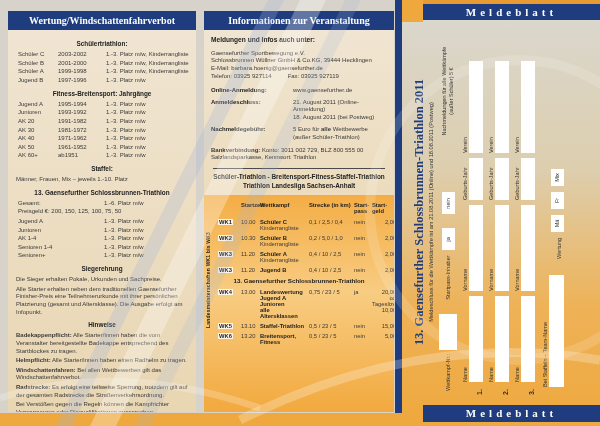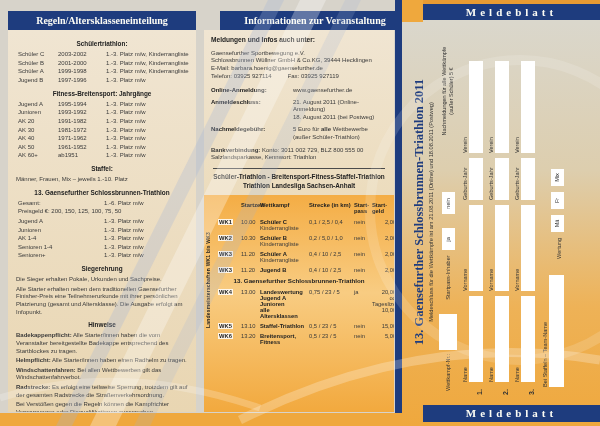--- a/index.html
+++ b/index.html
@@ -10,21 +10,21 @@
         font-family:"Liberation Serif",serif;font-weight:bold;}
   
   #left-band{left:8px;top:11px;width:188px;height:19px;font-size:10px;line-height:19px;}
   #left-content{left:8px;top:30px;width:188px;height:382px;overflow:hidden;
       background:linear-gradient(180deg,#f0e5d2,#e9d6b2);font-size:6px;line-height:1.27;padding-top:5px;box-sizing:border-box;}
   .sec-title{font-weight:bold;font-size:6.4px;text-align:center;margin:5px 0 3px;color:#222;}
   .row3{display:grid;grid-template-columns:36px 44px 1fr;column-gap:4px;padding:0 4px 0 10px;margin-bottom:1px;}
   .row2{display:grid;grid-template-columns:82px 1fr;column-gap:4px;padding:0 4px 0 10px;margin-bottom:1px;}
   .para{padding:0 8px;margin-bottom:2px;}
   
-  #mid-band{left:220px;top:11px;width:190px;height:19px;font-size:10px;line-height:19px;}
+  #mid-band{left:204px;top:11px;width:190px;height:19px;font-size:10px;line-height:19px;}
   #mid-top{left:204px;top:30px;width:190px;height:165px;overflow:hidden;
       background:linear-gradient(180deg,#f0e5d2,#ecdcbd);font-size:6px;line-height:1.3;
       padding:6px 7px 0;box-sizing:border-box;}
   .m-title{font-weight:bold;font-size:6.6px;color:#222;margin-bottom:5px;}
   .entries{display:grid;grid-template-columns:78px 1fr;column-gap:4px;row-gap:4px;margin-top:6px;}
   .entries .lbl{font-weight:bold;color:#222;}
   .pre{white-space:pre-line;}
   .rule{border-top:1px solid #4a4a4a;margin:6px 2px 4px;}
   .div-title{font-weight:bold;font-size:6.4px;text-align:center;color:#222;line-height:1.35;}
   #mid-table{left:204px;top:195px;width:190px;height:217px;overflow:hidden;
@@ -72,21 +72,21 @@
   .w-name{width:86px;} .w-vor{width:86px;} .w-gj{width:42px;} .w-ver{width:92px;}
   .f-bottom{display:flex;align-items:flex-end;margin:7px 6px 0 14px;gap:6px;}
   .w-team{width:112px;} .f-bottom .bx{height:15px;}
   .wert-lbl{margin-left:10px;margin-bottom:2px;}
   .wchk{width:17px;height:13px;background:#fff;font-size:5.6px;text-align:center;line-height:13px;}
   #ribbons{position:absolute;left:0;top:0;z-index:6;pointer-events:none;}
 </style>
 </head>
 <body>
 
-<div class="band" id="left-band">Regeln/Altersklasseneinteilung</div>
+<div class="band" id="left-band">Wertung/Windschattenfahrverbot</div>
 
 <div class="abs" id="left-content">
   <div class="sec-title">Schülertriathlon:</div>
   <div class="row3">
       <span>Schüler C</span>
       <span>2003-2002</span>
       <span>1.-3. Platz m/w, Kinderrangliste</span>
     </div>
     <div class="row3">
       <span>Schüler B</span>

